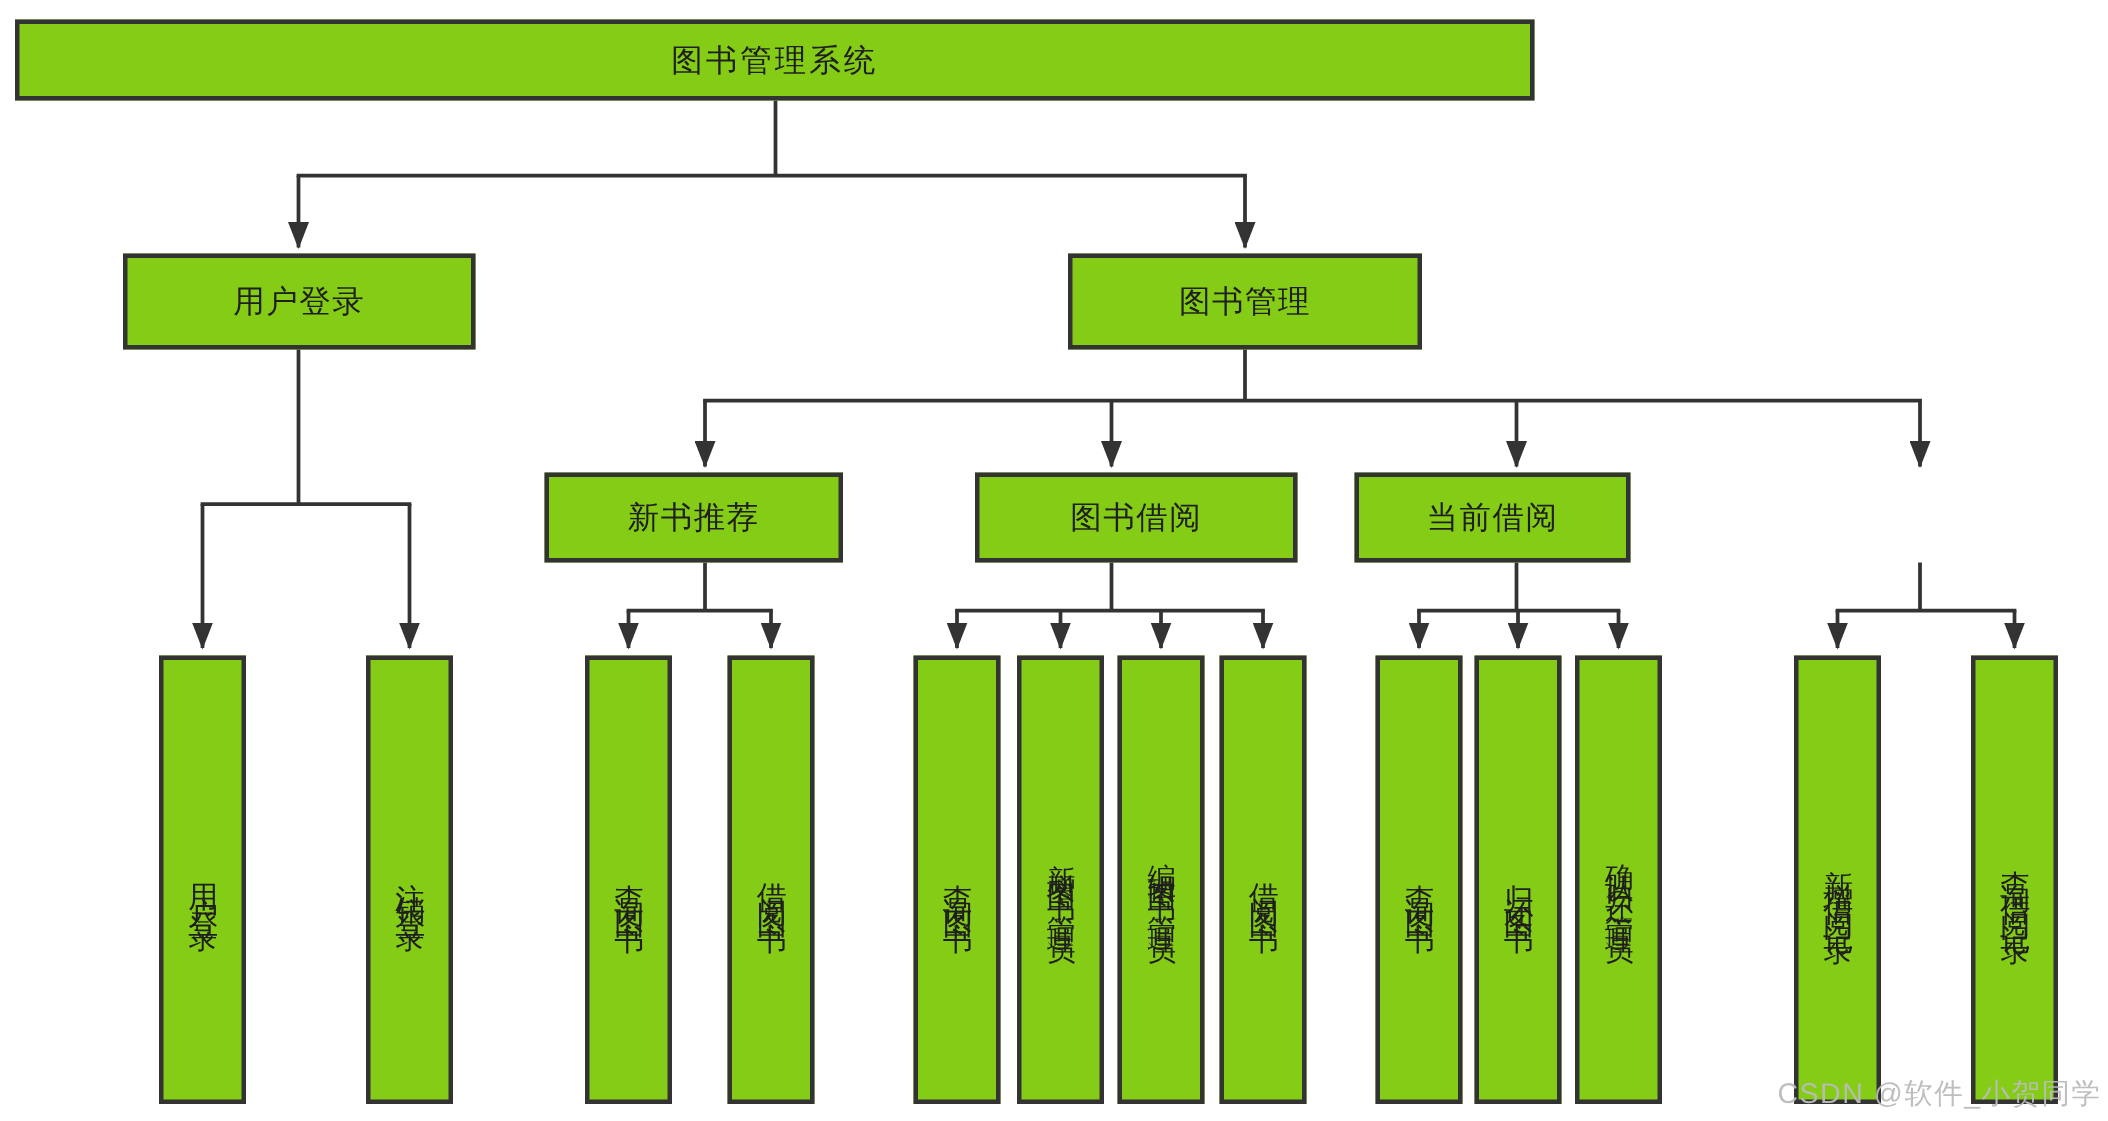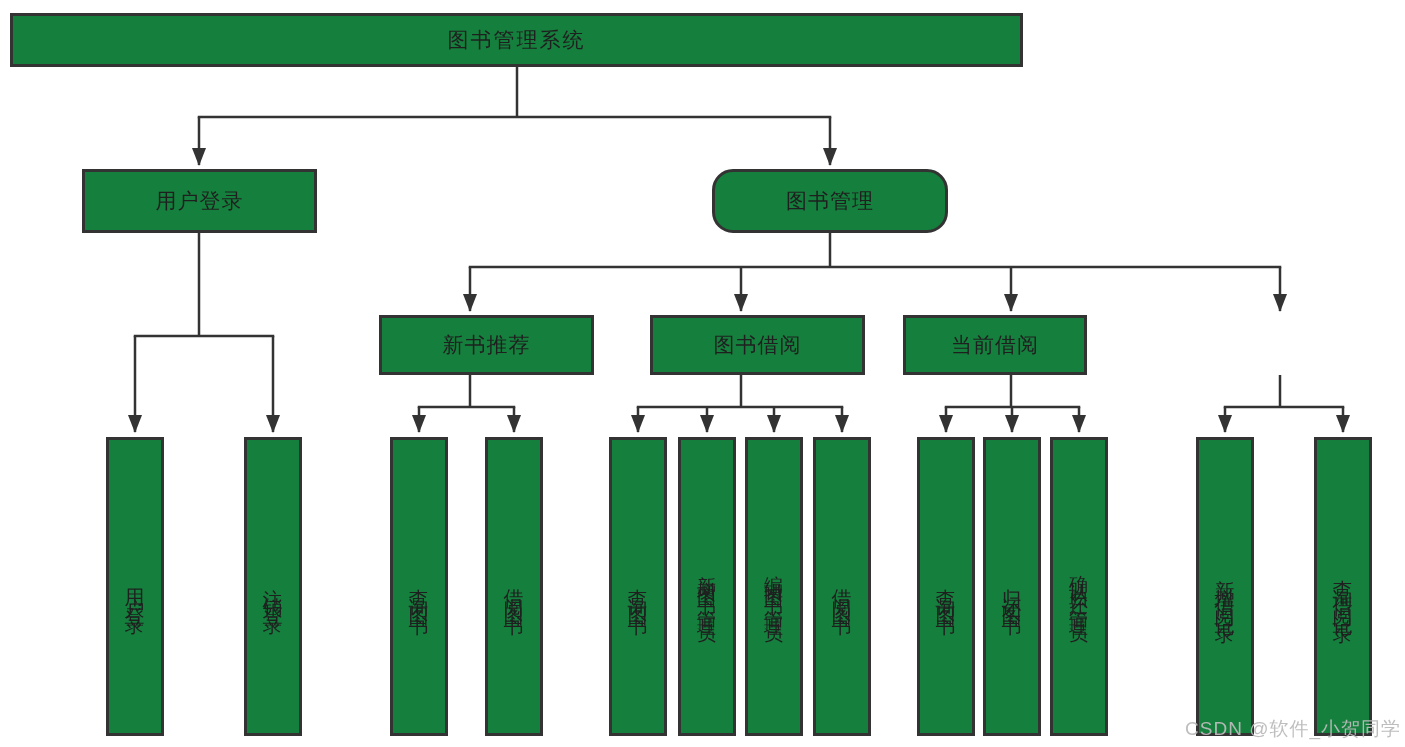--- a/index.html
+++ b/index.html
@@ -19,21 +19,21 @@
     position: absolute;
     left: 0;
     top: 0;
     width: 1405px;
     height: 747px;
   }
   .node {
     position: absolute;
     box-sizing: border-box;
     border: 3px solid #333333;
-    background: #15803d;
+    background: #84cc16;
     color: #1f1f1f;
     display: flex;
     align-items: center;
     justify-content: center;
     text-align: right;
     white-space: nowrap;
   }
   .h-node {
     font-size: 21px;
     letter-spacing: 1px;
@@ -117,23 +117,23 @@
       <path d="M1280,375 V407"></path>
       <path d="M1225,407 H1343" stroke-linecap="square"></path>
       <path d="M1225,407 V432" marker-end="url(#arrow)"></path>
       <path d="M1343,407 V432" marker-end="url(#arrow)"></path>
     </g>
   </svg>
 
   <div class="node root-node" style="left:10px; top:13px; width:1013px; height:54px;">图书管理系统</div>
 
   <div class="node h-node" style="left:82px; top:169px; width:235px; height:64px;">用户登录</div>
-  <div class="node h-node" style="left:712px; top:169px; width:236px; height:64px;border-radius:21px;">图书管理</div>
+  <div class="node h-node" style="left:712px; top:169px; width:236px; height:64px;">图书管理</div>
 
-  <div class="node h-node" style="left:379px; top:315px; width:215px; height:60px;">新书推荐</div>
+  <div class="node h-node" style="left:363px; top:315px; width:199px; height:60px;">新书推荐</div>
   <div class="node h-node" style="left:650px; top:315px; width:215px; height:60px;">图书借阅</div>
   <div class="node h-node" style="left:903px; top:315px; width:184px; height:60px;">当前借阅</div>
 
   <div class="node leaf-node" style="left:106px; top:437px; width:58px; height:299px;">用户登录</div>
   <div class="node leaf-node" style="left:244px; top:437px; width:58px; height:299px;">注销登录</div>
 
   <div class="node leaf-node" style="left:390px; top:437px; width:58px; height:299px;">查询图书</div>
   <div class="node leaf-node" style="left:485px; top:437px; width:58px; height:299px;">借阅图书</div>
 
   <div class="node leaf-node" style="left:609px; top:437px; width:58px; height:299px;">查询图书</div>

